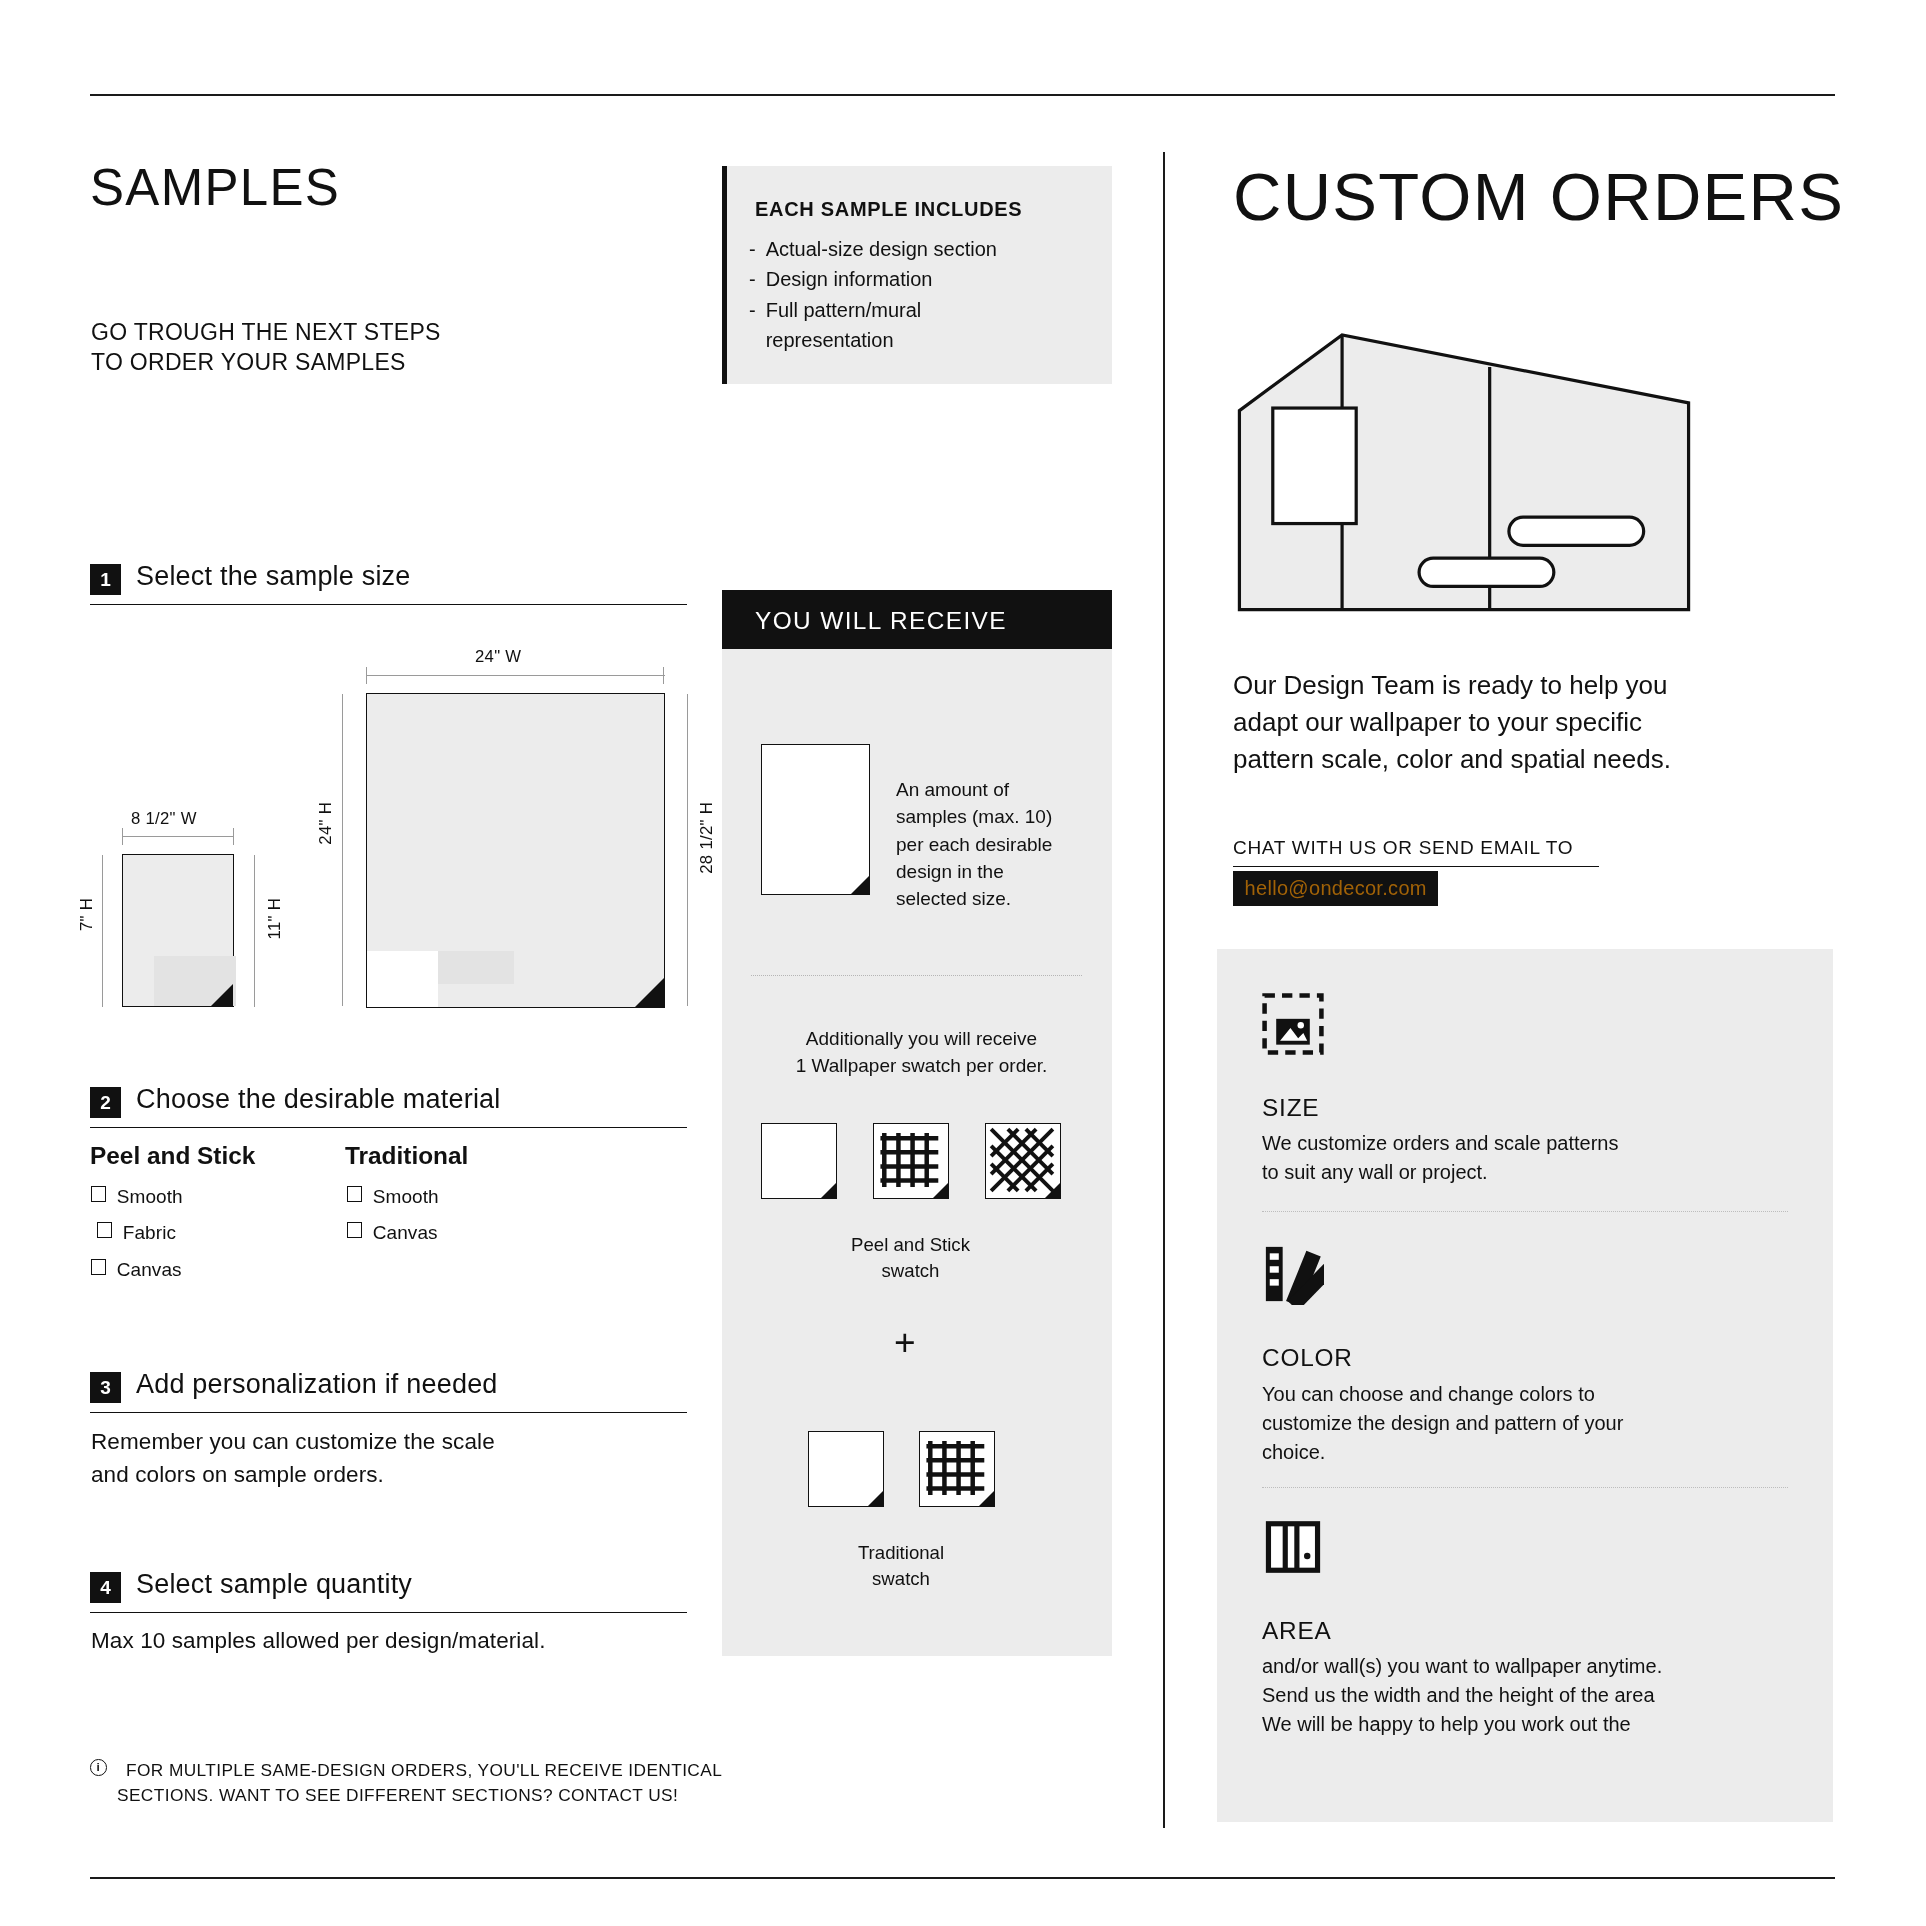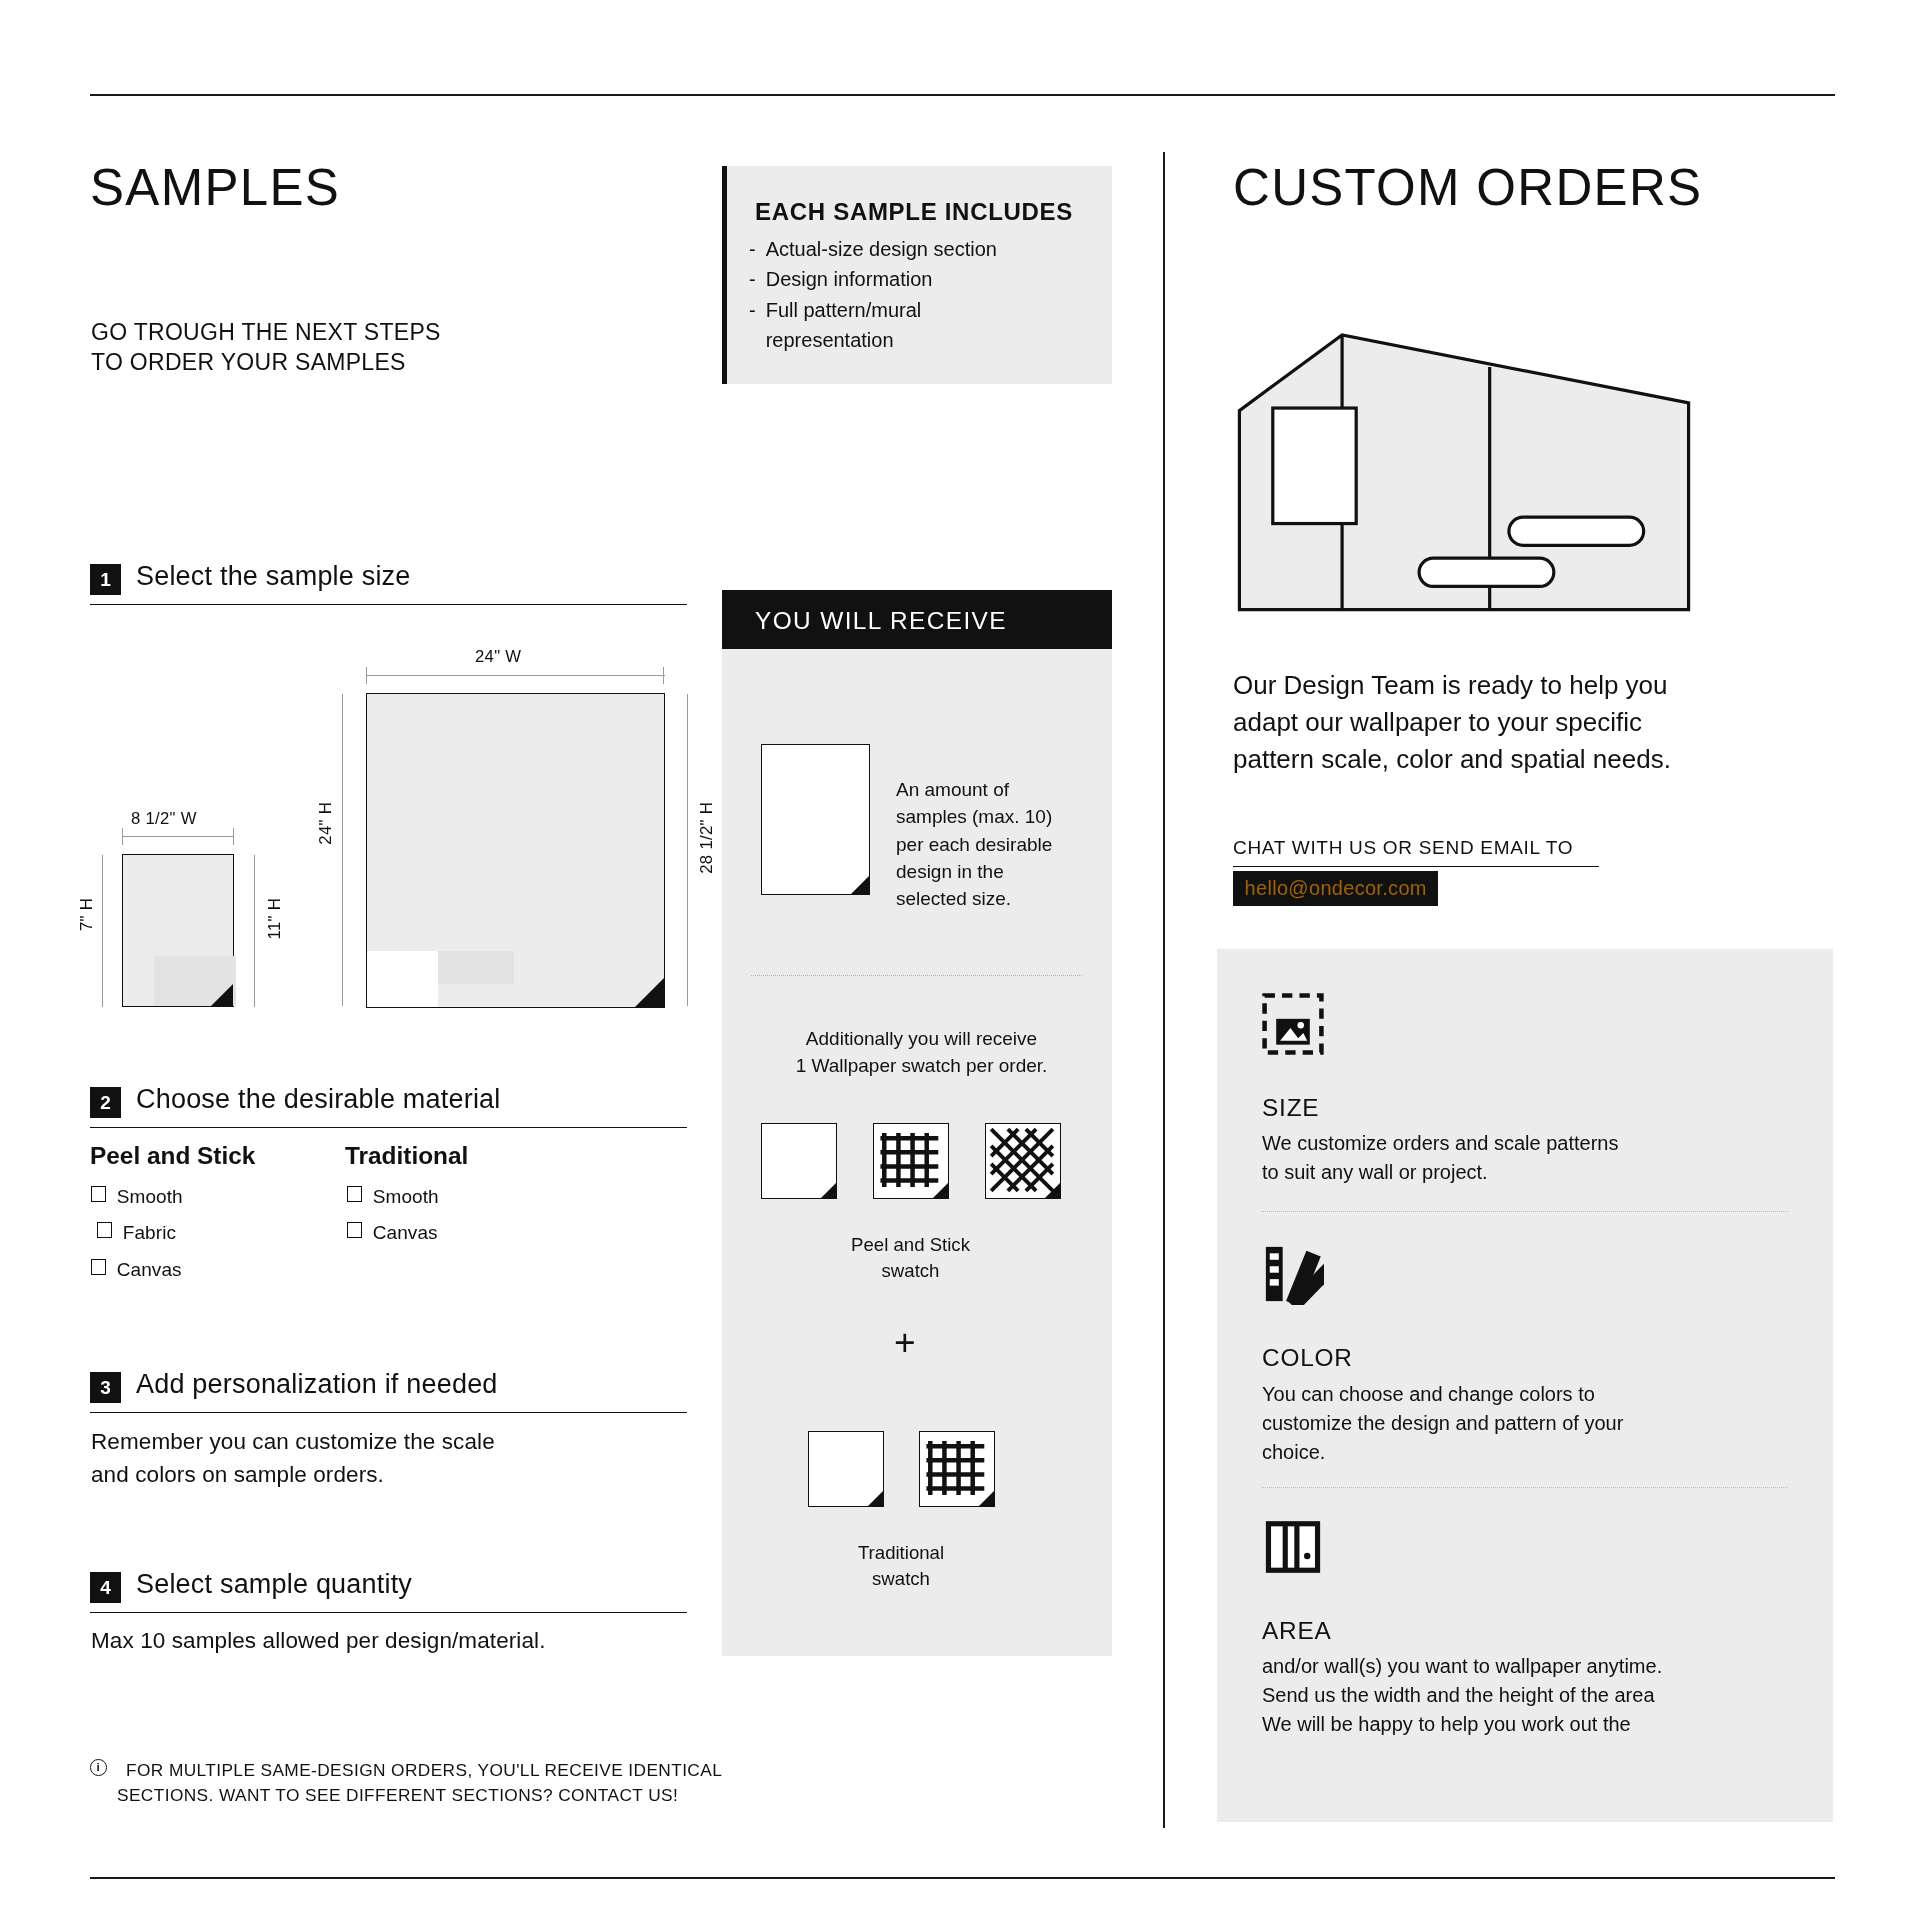--- a/index.html
+++ b/index.html
@@ -36,21 +36,21 @@
   }
 
   .includes-box {
     position:absolute; left:722px; top:154px; width:390px; height:218px;
     background:#ececec;
   }
   .includes-bar {
     position:absolute; left:722px; top:154px; width:4.5px; height:218px; background:#111;
   }
   .includes-title {
-    position:absolute; left:755px; top:186px; font-size:24px; font-weight:700; letter-spacing:0.7px;
+    position:absolute; left:755px; top:186px; font-size:20px; font-weight:700; letter-spacing:0.7px;
   }
   .includes-list {
     position:absolute; left:749px; top:222px; width:347px; font-size:20px; line-height:1.52;
   }
   .includes-list .li { display:flex; gap:6.4px; }
   .includes-list .dash { width:10.3px; }
 
   
   .step {
     position:absolute; width:597px;
@@ -138,21 +138,21 @@
   }
   .cap { position:absolute; font-size:18.6px; text-align:center; line-height:1.4; }
 
   .swatch {
     position:absolute; width:76px; height:76px; border:1.9px solid #111; background:#fff;
   }
   .swatch .sc { position:absolute; right:0; bottom:0; width:0;height:0; border-left:15.4px solid transparent; border-bottom:15.4px solid #111; }
 
   
   .co-title {
-    position:absolute; left:1233px; top:146px; font-size:51px; letter-spacing:1.3px;
+    position:absolute; left:1233px; top:146px; font-size:67px; letter-spacing:1.3px;
   }
   .house { position:absolute; left:1233px; top:315px; width:462px; height:302px; }
   .co-body {
     position:absolute; left:1233px; top:655px; width:597px; font-size:26px; line-height:1.42;
   }
   .chat-label {
     position:absolute; left:1233px; top:825px; font-size:19px; letter-spacing:0.7px;
   }
   .chat-rule { position:absolute; left:1233px; top:854px; width:366px; height:1.3px; background:#111; }
   .email-chip {

